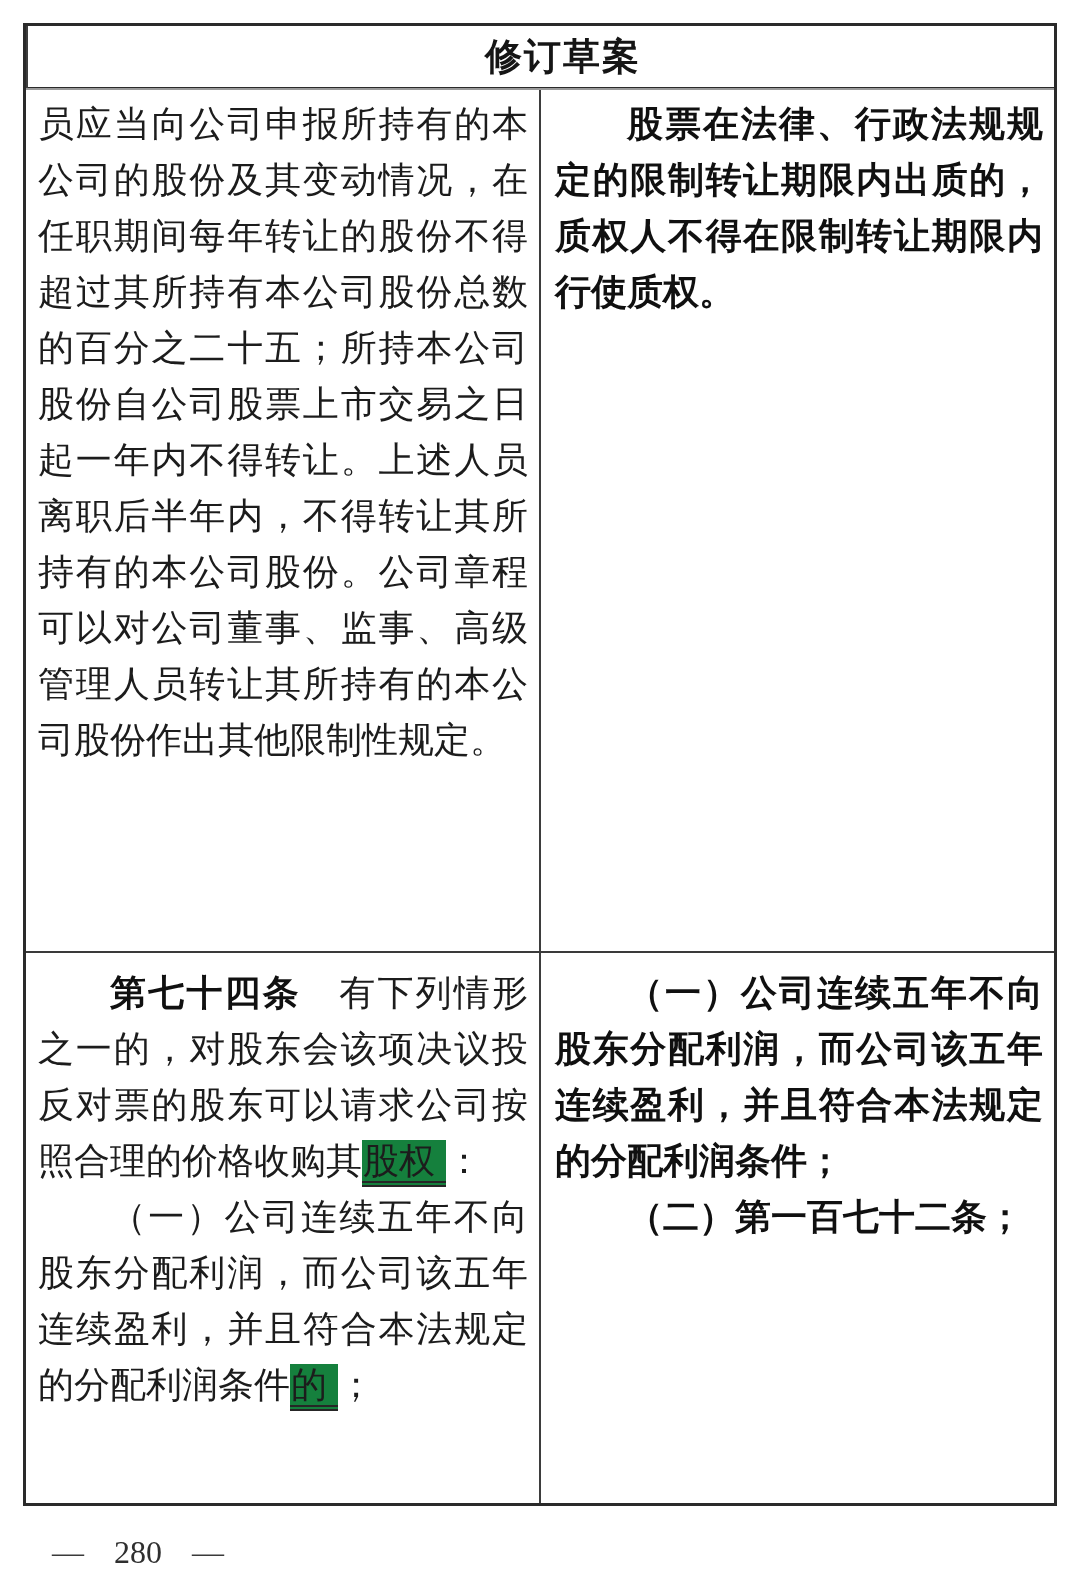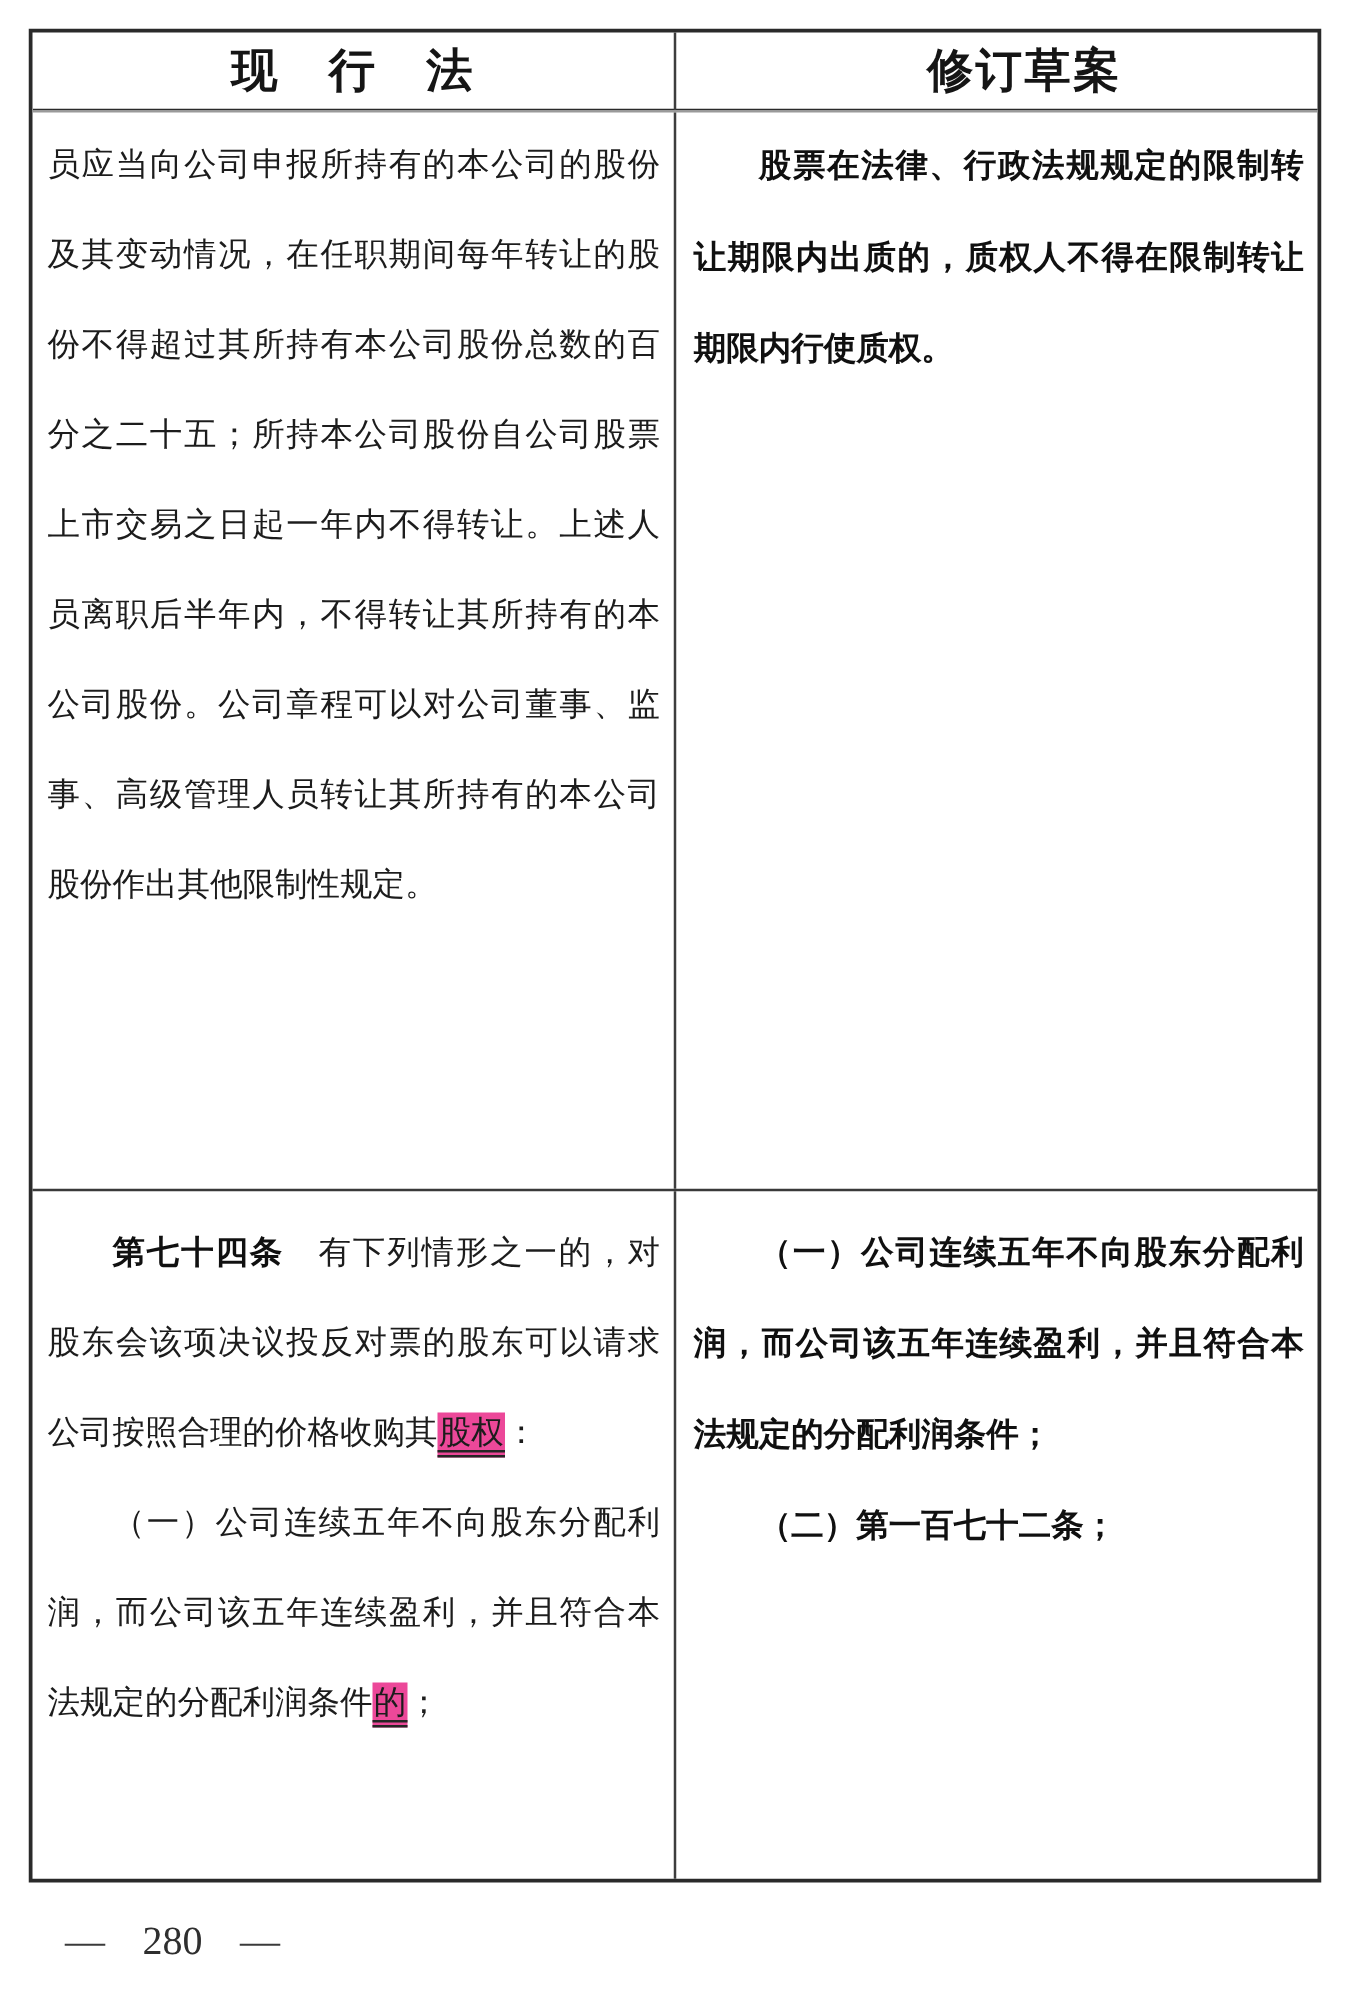--- a/index.html
+++ b/index.html
@@ -45,54 +45,53 @@
   .cell {
     box-sizing: border-box;
     padding: 6px 11px 0 12px;
     overflow: hidden;
   }
   .cell-left { width: 513px; flex: 0 0 513px; }
   .cell-right { flex: 1; border-left: 2px solid #3d3d3d; padding-left: 14px; }
   .trow-1 .cell { padding-top: 12px; }
   p.para {
     margin: 0;
-    font-size: 26px;
-    line-height: 72px;
+    font-size: 36px;
+    line-height: 56px;
     text-align: justify;
     word-break: break-all;
   }
   p.indent { text-indent: 2em; }
   .seg-bold {
     font-family: "Liberation Sans", sans-serif;
     font-weight: 700;
     color: #101010;
   }
   .seg-hl {
-    background: #ec4899;
+    background: #15803d;
     border-bottom: 6px double #262626;
-    padding: 1px 1px 0 1px;
+    padding: 1px 11px 0 1px;
   }
   .page-footer {
     position: absolute;
     left: 52px; top: 1534px;
     display: flex;
     align-items: center;
     gap: 30px;
     font-size: 32px;
     color: #2f2f2f;
     font-family: "Liberation Serif", serif;
   }
   .footer-dash { letter-spacing: 0; color: #3a3a3a; }
 </style>
 </head>
 <body>
 
 <div class="law-table">
   <div class="thead">
-    <div class="th th-left">现　行　法</div>
     <div class="th th-right">修订草案</div>
   </div>
 
   <div class="trow trow-0">
     <div class="cell cell-left">
         <p class="para"><span>员应当向公司申报所持有的本公司的股份及其变动情况，在任职期间每年转让的股份不得超过其所持有本公司股份总数的百分之二十五；所持本公司股份自公司股票上市交易之日起一年内不得转让。上述人员离职后半年内，不得转让其所持有的本公司股份。公司章程可以对公司董事、监事、高级管理人员转让其所持有的本公司股份作出其他限制性规定。</span></p>
       </div>
     <div class="cell cell-right">
         <p class="para indent"><span class="seg-bold">股票在法律、行政法规规定的限制转让期限内出质的，质权人不得在限制转让期限内行使质权。</span></p>
       </div>

